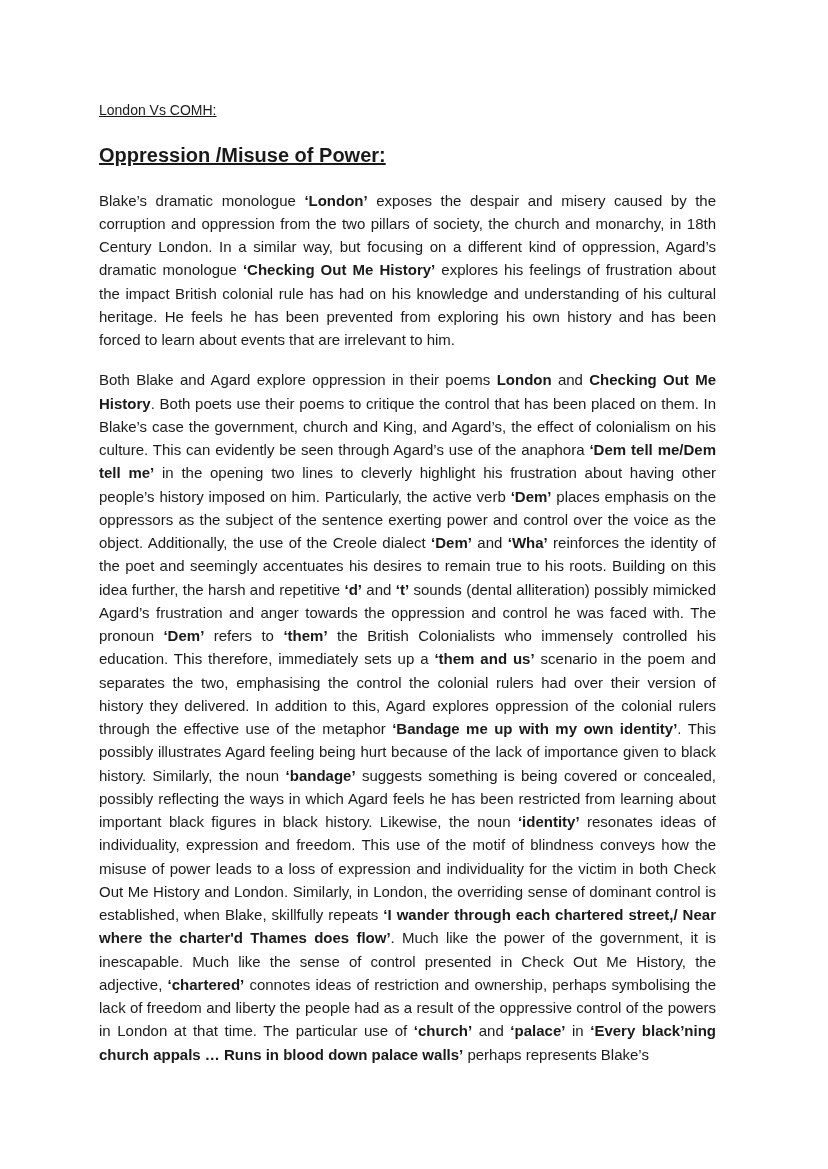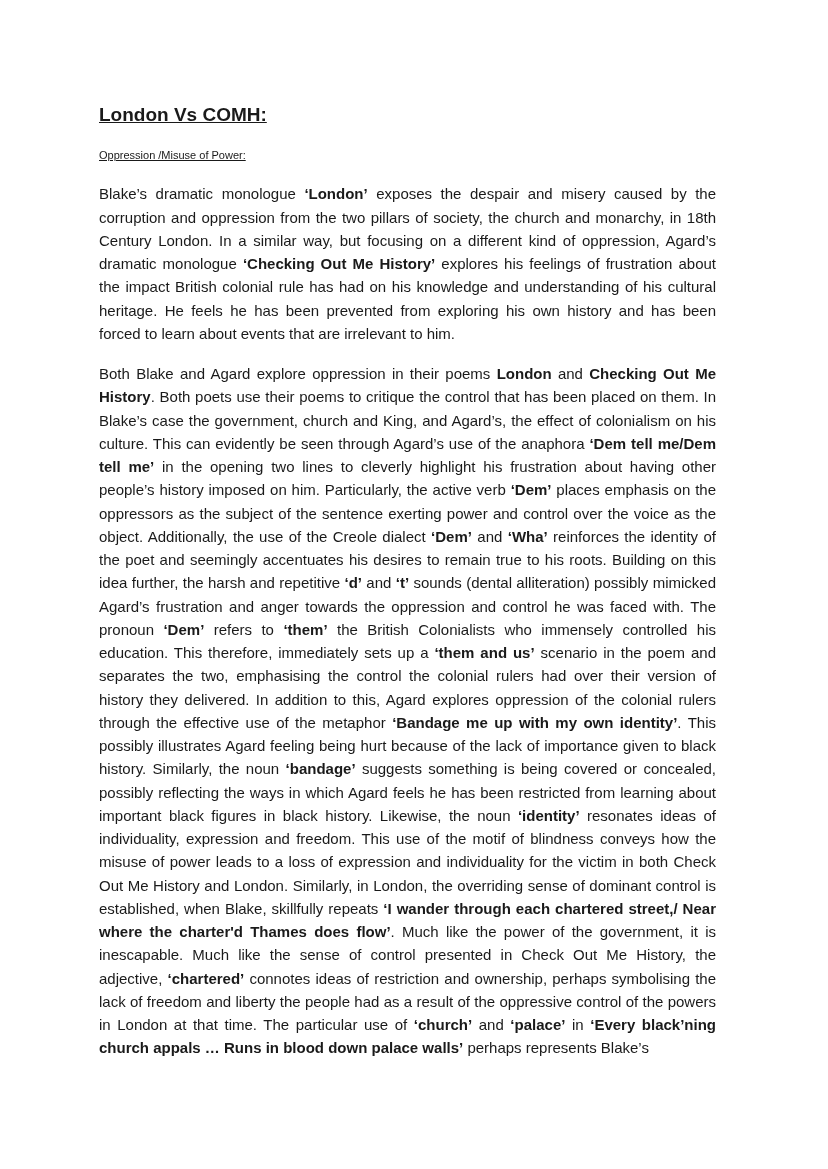--- a/index.html
+++ b/index.html
@@ -15,28 +15,28 @@
     background: #ffffff;
     box-sizing: border-box;
     padding: 100px 100px 0 99px;
     font-family: "Liberation Sans", "DejaVu Sans", sans-serif;
     color: #1a1a1a;
     font-size: 15px;
     line-height: 1.55;
     overflow: hidden;
   }
   .doc-title {
-    font-size: 19px;
-    font-weight: 700;
+    font-size: 14px;
+    font-weight: 400;
     text-decoration: underline;
     margin: 0 0 18px 0;
   }
   .doc-subtitle {
-    font-size: 11px;
-    font-weight: 400;
+    font-size: 20px;
+    font-weight: 700;
     text-decoration: underline;
     margin: 0 0 18px 0;
   }
   .doc-paragraph {
     margin: 0 12px 17px 0;
     text-align: justify;
   }
   .bold {
     font-weight: 700;
   }

